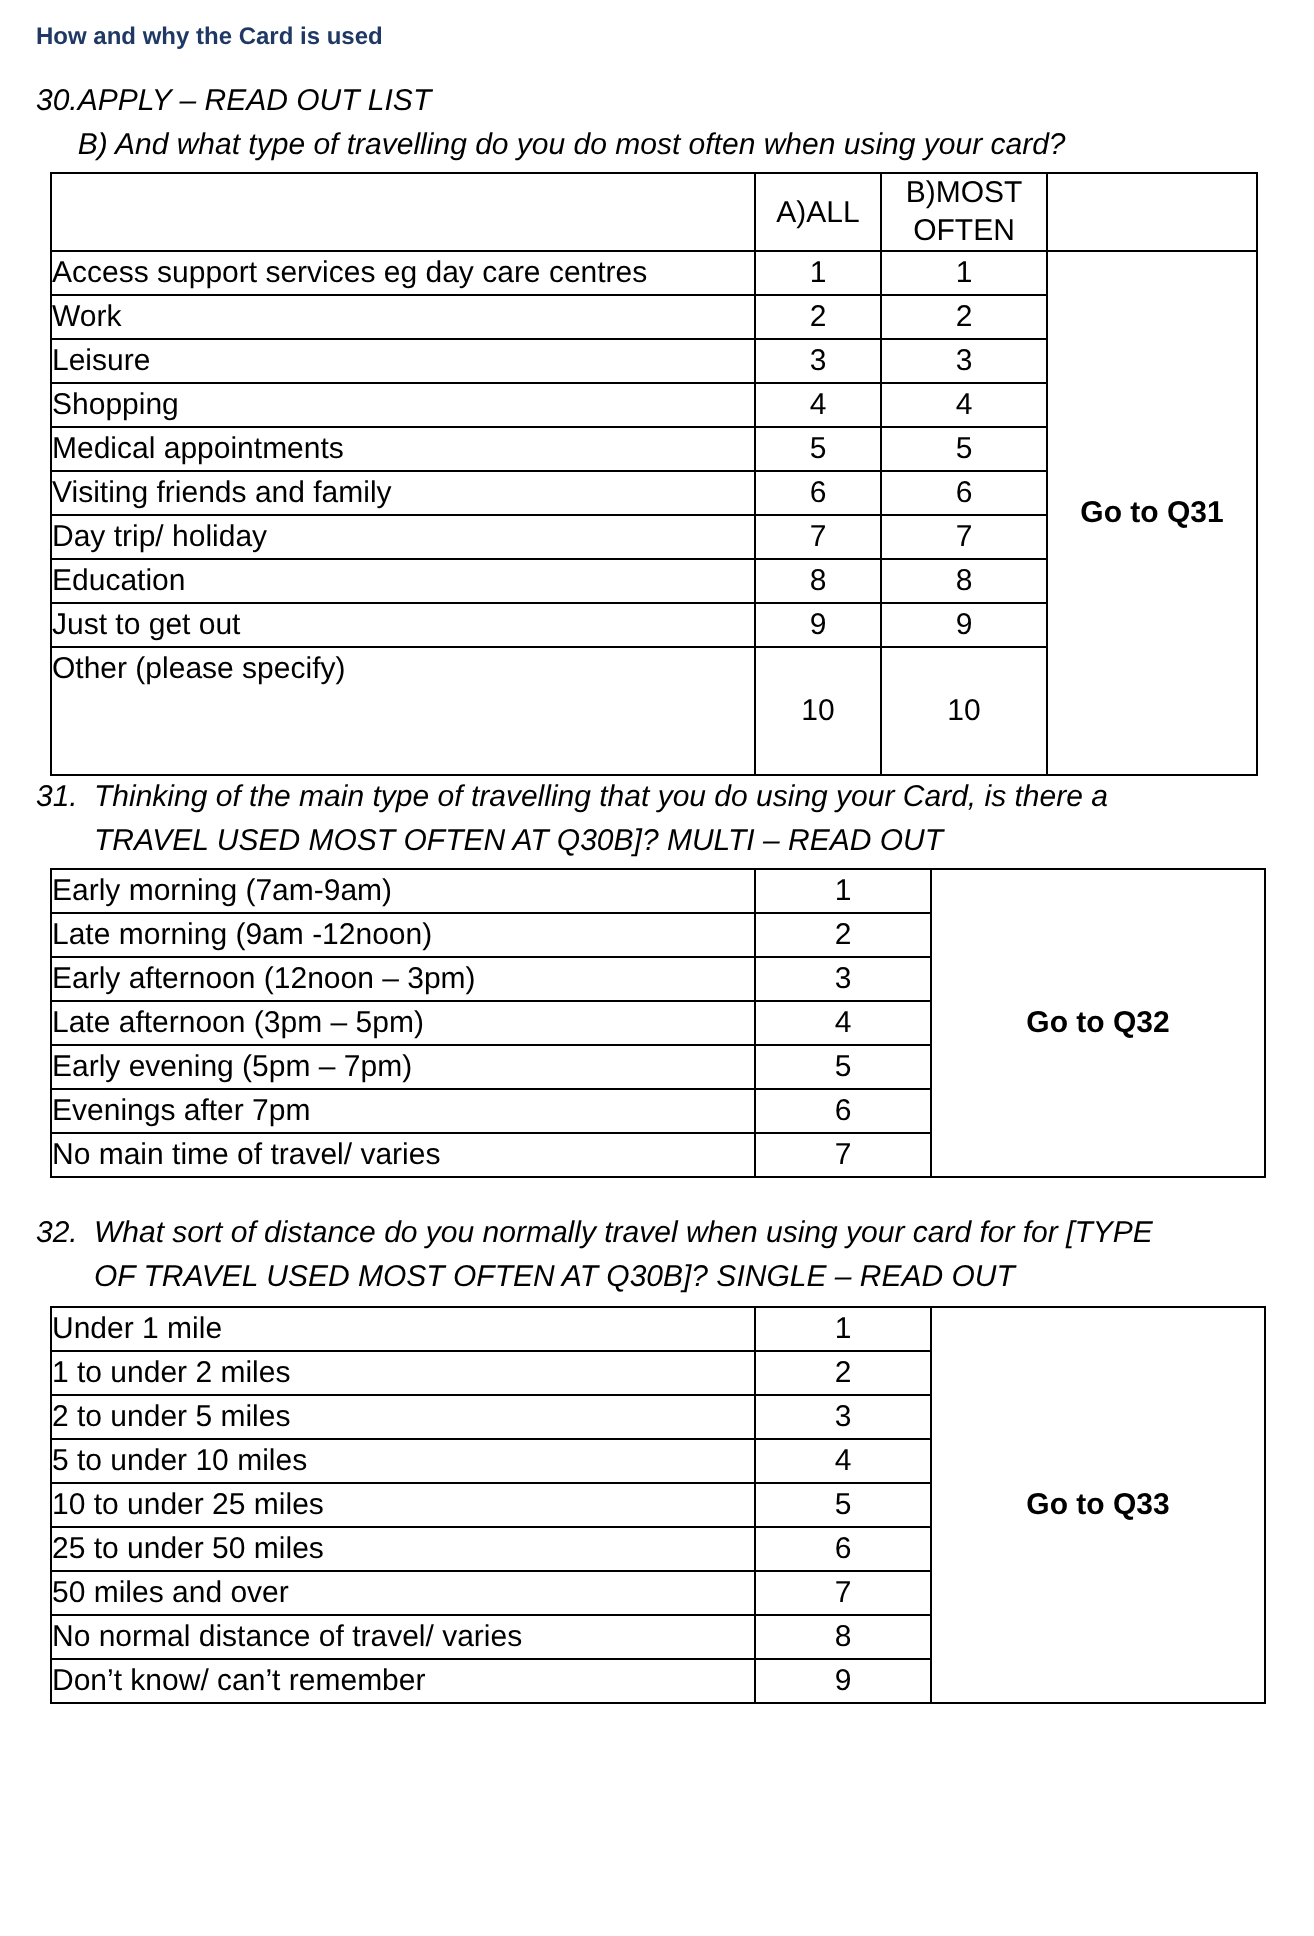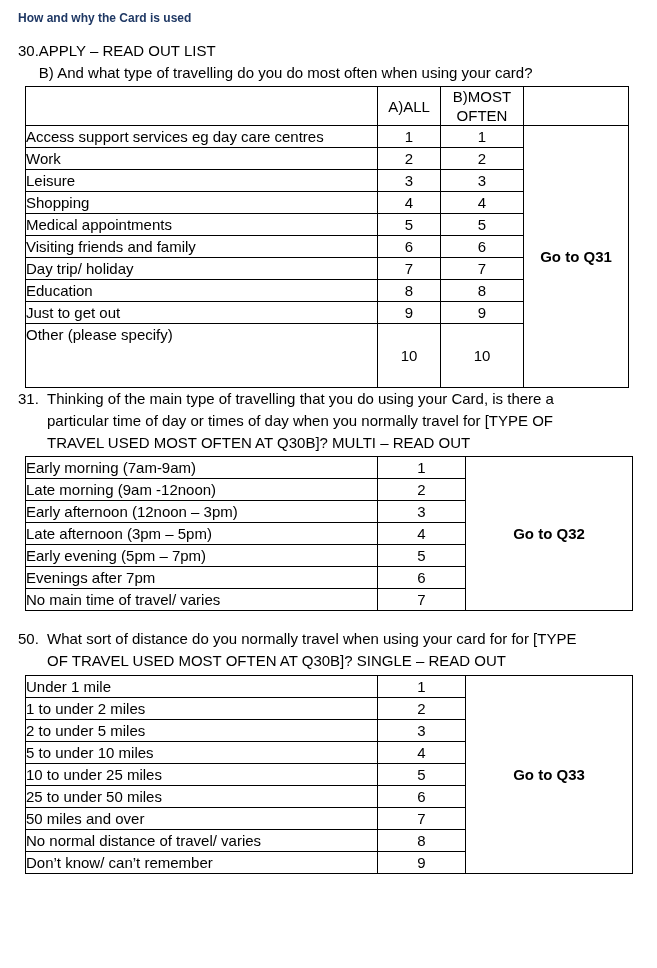--- a/index.html
+++ b/index.html
@@ -17,20 +17,21 @@
     font-weight: 700;
     color: #1F3864;
     margin: 0 0 13px 0;
     line-height: 18px;
   }
   .question {
     display: flex;
     align-items: flex-start;
     line-height: 22px;
     margin: 0 0 2px 0;
+    font-style: italic;
   }
   .qnum { flex: 0 0 20px; }
   .question.wide-num .qnum { flex: 0 0 29px; }
   .qtext { flex: 1 1 auto; }
   .qline { display: block; }
 
   table.t {
     border-collapse: collapse;
     table-layout: fixed;
     margin: 0 0 0 7px;
@@ -133,21 +134,20 @@
     <td class="num">10</td>
     <td class="num">10</td>
   </tr>
 </tbody>
   </table>
 
 <div class="question wide-num gap-q31">
   <span class="qnum">31.</span>
   <span class="qtext">
     <span class="qline">Thinking of the main type of travelling that you do using your Card, is there a</span>
-    <span class="qline">particular time of day or times of day when you normally travel for [TYPE OF</span>
     <span class="qline">TRAVEL USED MOST OFTEN AT Q30B]? MULTI – READ OUT</span>
   </span>
 </div>
 
 <table class="t gap-t2">
   <colgroup>
       <col style="width:352px">
       <col style="width:88px">
       <col style="width:167px">
     </colgroup>
@@ -178,21 +178,21 @@
     <td class="num">6</td>
   </tr>
   <tr>
     <td class="lbl">No main time of travel/ varies</td>
     <td class="num">7</td>
   </tr>
 </tbody>
   </table>
 
 <div class="question wide-num gap-q32">
-  <span class="qnum">50.</span>
+  <span class="qnum">32.</span>
   <span class="qtext">
     <span class="qline">What sort of distance do you normally travel when using your card for for [TYPE</span>
     <span class="qline">OF TRAVEL USED MOST OFTEN AT Q30B]? SINGLE – READ OUT</span>
   </span>
 </div>
 
 <table class="t gap-t3">
   <colgroup>
       <col style="width:352px">
       <col style="width:88px">

